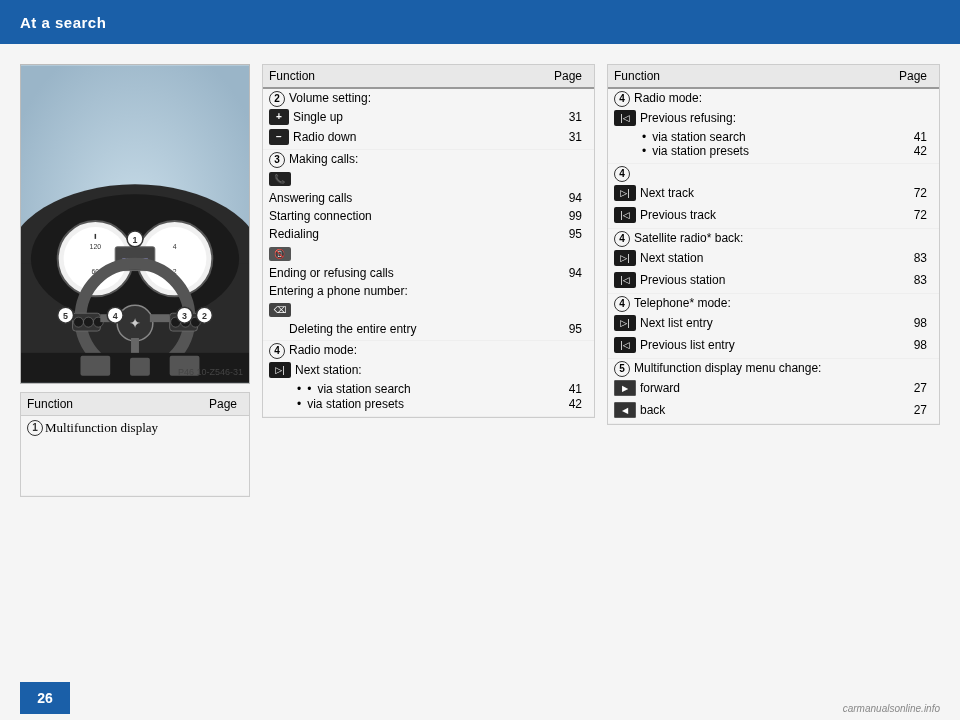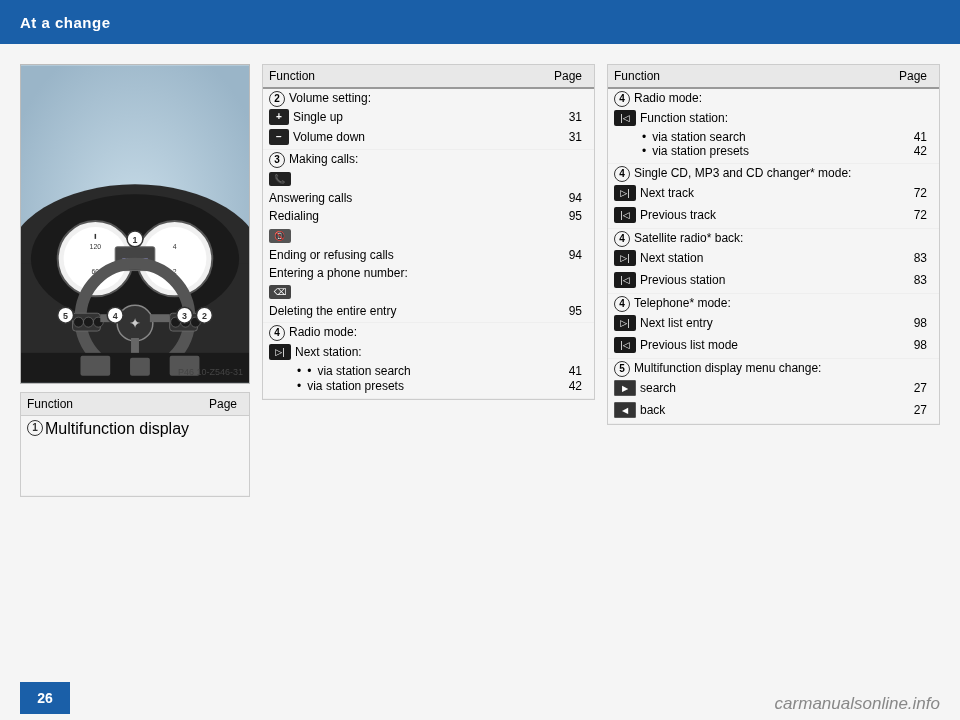--- a/index.html
+++ b/index.html
@@ -49,21 +49,21 @@
       display: flex;
       align-items: center;
       justify-content: center;
       margin-left: 20px;
     }
 
     .watermark {
       position: absolute;
       bottom: 6px;
       right: 20px;
-      font-size: 17px;
+      font-size: 10px;
       color: #888;
       font-style: italic;
     }
 
     .main-content {
       display: flex;
       padding: 20px 20px 10px 20px;
       gap: 12px;
       height: calc(720px - 88px);
     }
@@ -126,21 +126,21 @@
       min-height: 80px;
     }
 
     .row-num {
       width: 18px;
       font-size: 11px;
       color: #333;
       flex-shrink: 0;
     }
 
-    .row-func { flex: 1; font-size: 16px; }
+    .row-func { flex: 1; font-size: 13px; font-family: Liberation Serif, serif; }
     .row-page { width: 40px; text-align: right; font-size: 12px; }
 
     
     .mid-col, .right-col {
       flex: 1;
       min-width: 0;
     }
 
     .func-table {
       border: 1px solid #ccc;
@@ -246,21 +246,21 @@
       border-radius: 1px;
       margin-right: 4px;
       flex-shrink: 0;
       border: 1px solid #555;
     }
   </style>
 </head>
 <body>
 
 <div class="top-bar">
-  <span class="top-bar-title">At a change</span>
+  <span class="top-bar-title">At a search</span>
 </div>
 
 <div class="main-content">
 
   <div class="left-col">
 
     <div class="car-image">
       <svg viewBox="0 0 230 320" xmlns="http://www.w3.org/2000/svg">
 
         <defs>
@@ -362,40 +362,45 @@
           <span>Volume setting:</span>
         </div>
         <div class="indent" style="display:flex; align-items:center; padding:2px 0;">
           <span class="icon-btn">+</span>
           <span>Single up</span>
           <span style="flex:1"></span>
           <span style="margin-right:6px;">31</span>
         </div>
         <div class="indent" style="display:flex; align-items:center; padding:2px 0;">
           <span class="icon-btn">−</span>
-          <span>Volume down</span>
+          <span>Radio down</span>
           <span style="flex:1"></span>
           <span style="margin-right:6px;">31</span>
         </div>
       </div>
 
       <div class="func-block">
         <div class="func-block-inner">
           <span class="circle-num" style="margin-right:4px;">3</span>
           <span>Making calls:</span>
         </div>
 
         <div class="indent" style="padding:3px 0;">
           <span class="icon-phone">📞</span>
         </div>
         <div class="indent" style="display:flex; align-items:center; padding:2px 0;">
           <span>Answering calls</span>
           <span style="flex:1"></span>
           <span style="margin-right:6px;">94</span>
         </div>
+        <div class="indent" style="display:flex; align-items:center; padding:2px 0;">
+          <span>Starting connection</span>
+          <span style="flex:1"></span>
+          <span style="margin-right:6px;">99</span>
+        </div>
         <div class="indent" style="display:flex; align-items:flex-start; padding:2px 0;">
           <span>Redialing</span>
           <span style="flex:1"></span>
           <span style="margin-right:6px;">95</span>
         </div>
 
         <div class="indent" style="padding:3px 0;">
           <span class="icon-phone" style="background:#555;">📵</span>
         </div>
         <div class="indent" style="display:flex; align-items:flex-start; padding:2px 0;">
@@ -404,21 +409,21 @@
           <span style="margin-right:6px;">94</span>
         </div>
         <div class="indent" style="display:flex; align-items:flex-end; padding:2px 0;">
           <span>Entering a phone number:</span>
           <span style="flex:1"></span>
         </div>
 
         <div class="indent" style="padding:3px 0;">
           <span class="icon-phone" style="background:#444;">⌫</span>
         </div>
-        <div class="indent" style="display:flex; align-items:center; padding:2px 0;">
+        <div class="indent" style="display:flex; align-items:center; padding:2px 0;margin-left:20px;">
           <span>Deleting the entire entry</span>
           <span style="flex:1"></span>
           <span style="margin-right:6px;">95</span>
         </div>
       </div>
 
       <div class="func-block">
         <div class="func-block-inner">
           <span class="circle-num" style="margin-right:4px;">4</span>
           <span>Radio mode:</span>
@@ -451,40 +456,39 @@
         <span class="col-page">Page</span>
       </div>
 
       <div class="func-block">
         <div class="func-block-inner">
           <span class="circle-num" style="margin-right:4px;">4</span>
           <span>Radio mode:</span>
         </div>
         <div class="indent" style="display:flex; align-items:center; padding:3px 0;">
           <span class="nav-icon">|◁</span>
-          <span>Function station:</span>
+          <span>Previous refusing:</span>
         </div>
         <div style="display:flex; padding-left:28px; padding-top:1px;">
           <span style="margin-right:6px;">•</span>
           <span>via station search</span>
           <span style="flex:1"></span>
           <span style="margin-right:6px;">41</span>
         </div>
         <div style="display:flex; padding-left:28px; padding-bottom:3px;">
           <span style="margin-right:6px;">•</span>
           <span>via station presets</span>
           <span style="flex:1"></span>
           <span style="margin-right:6px;">42</span>
         </div>
       </div>
 
       <div class="func-block">
         <div class="func-block-inner">
           <span class="circle-num" style="margin-right:4px;">4</span>
-          <span>Single CD, MP3 and CD changer* mode:</span>
         </div>
         <div class="indent" style="display:flex; align-items:center; padding:3px 0;">
           <span class="nav-icon">▷|</span>
           <span>Next track</span>
           <span style="flex:1"></span>
           <span style="margin-right:6px;">72</span>
         </div>
         <div class="indent" style="display:flex; align-items:center; padding:3px 0;">
           <span class="nav-icon">|◁</span>
           <span>Previous track</span>
@@ -518,34 +522,34 @@
           <span>Telephone* mode:</span>
         </div>
         <div class="indent" style="display:flex; align-items:center; padding:3px 0;">
           <span class="nav-icon">▷|</span>
           <span>Next list entry</span>
           <span style="flex:1"></span>
           <span style="margin-right:6px;">98</span>
         </div>
         <div class="indent" style="display:flex; align-items:center; padding:3px 0;">
           <span class="nav-icon">|◁</span>
-          <span>Previous list mode</span>
+          <span>Previous list entry</span>
           <span style="flex:1"></span>
           <span style="margin-right:6px;">98</span>
         </div>
       </div>
 
       <div class="func-block">
         <div class="func-block-inner">
           <span class="circle-num" style="margin-right:4px;">5</span>
           <span>Multifunction display menu change:</span>
         </div>
         <div class="indent" style="display:flex; align-items:center; padding:3px 0;">
           <span class="screen-icon">▶</span>
-          <span>search</span>
+          <span>forward</span>
           <span style="flex:1"></span>
           <span style="margin-right:6px;">27</span>
         </div>
         <div class="indent" style="display:flex; align-items:center; padding:3px 0;">
           <span class="screen-icon">◀</span>
           <span>back</span>
           <span style="flex:1"></span>
           <span style="margin-right:6px;">27</span>
         </div>
       </div>

